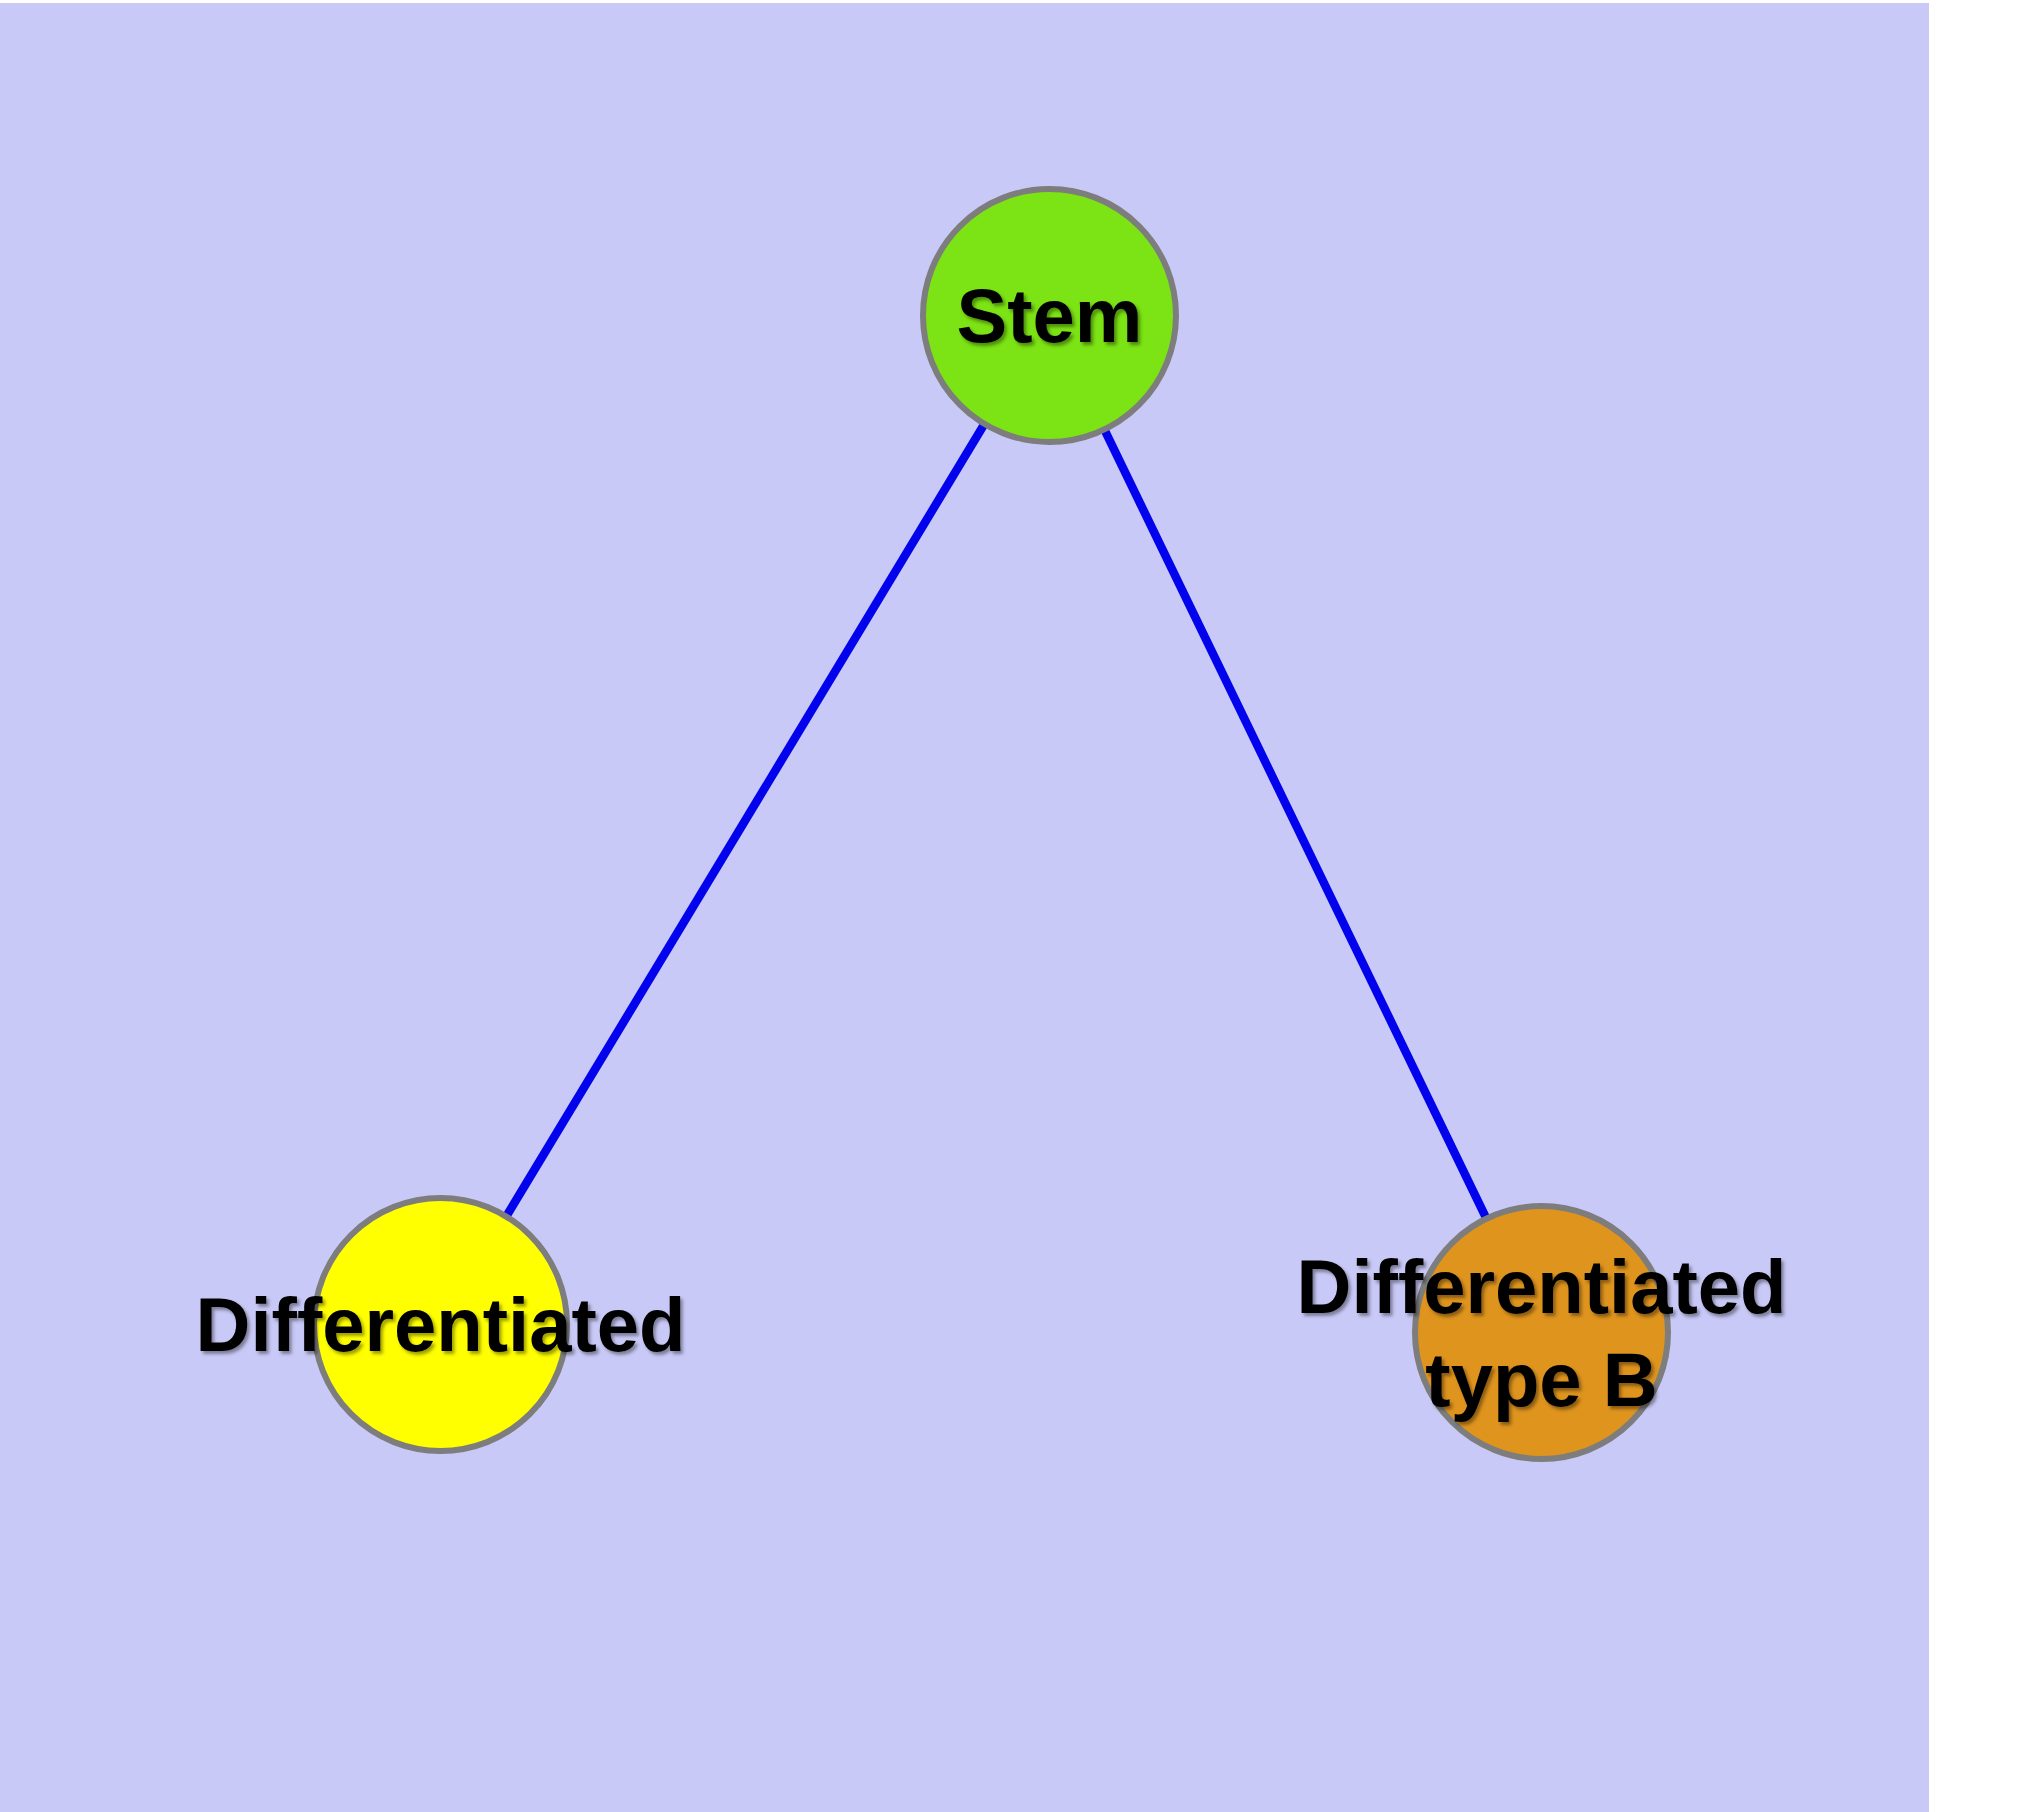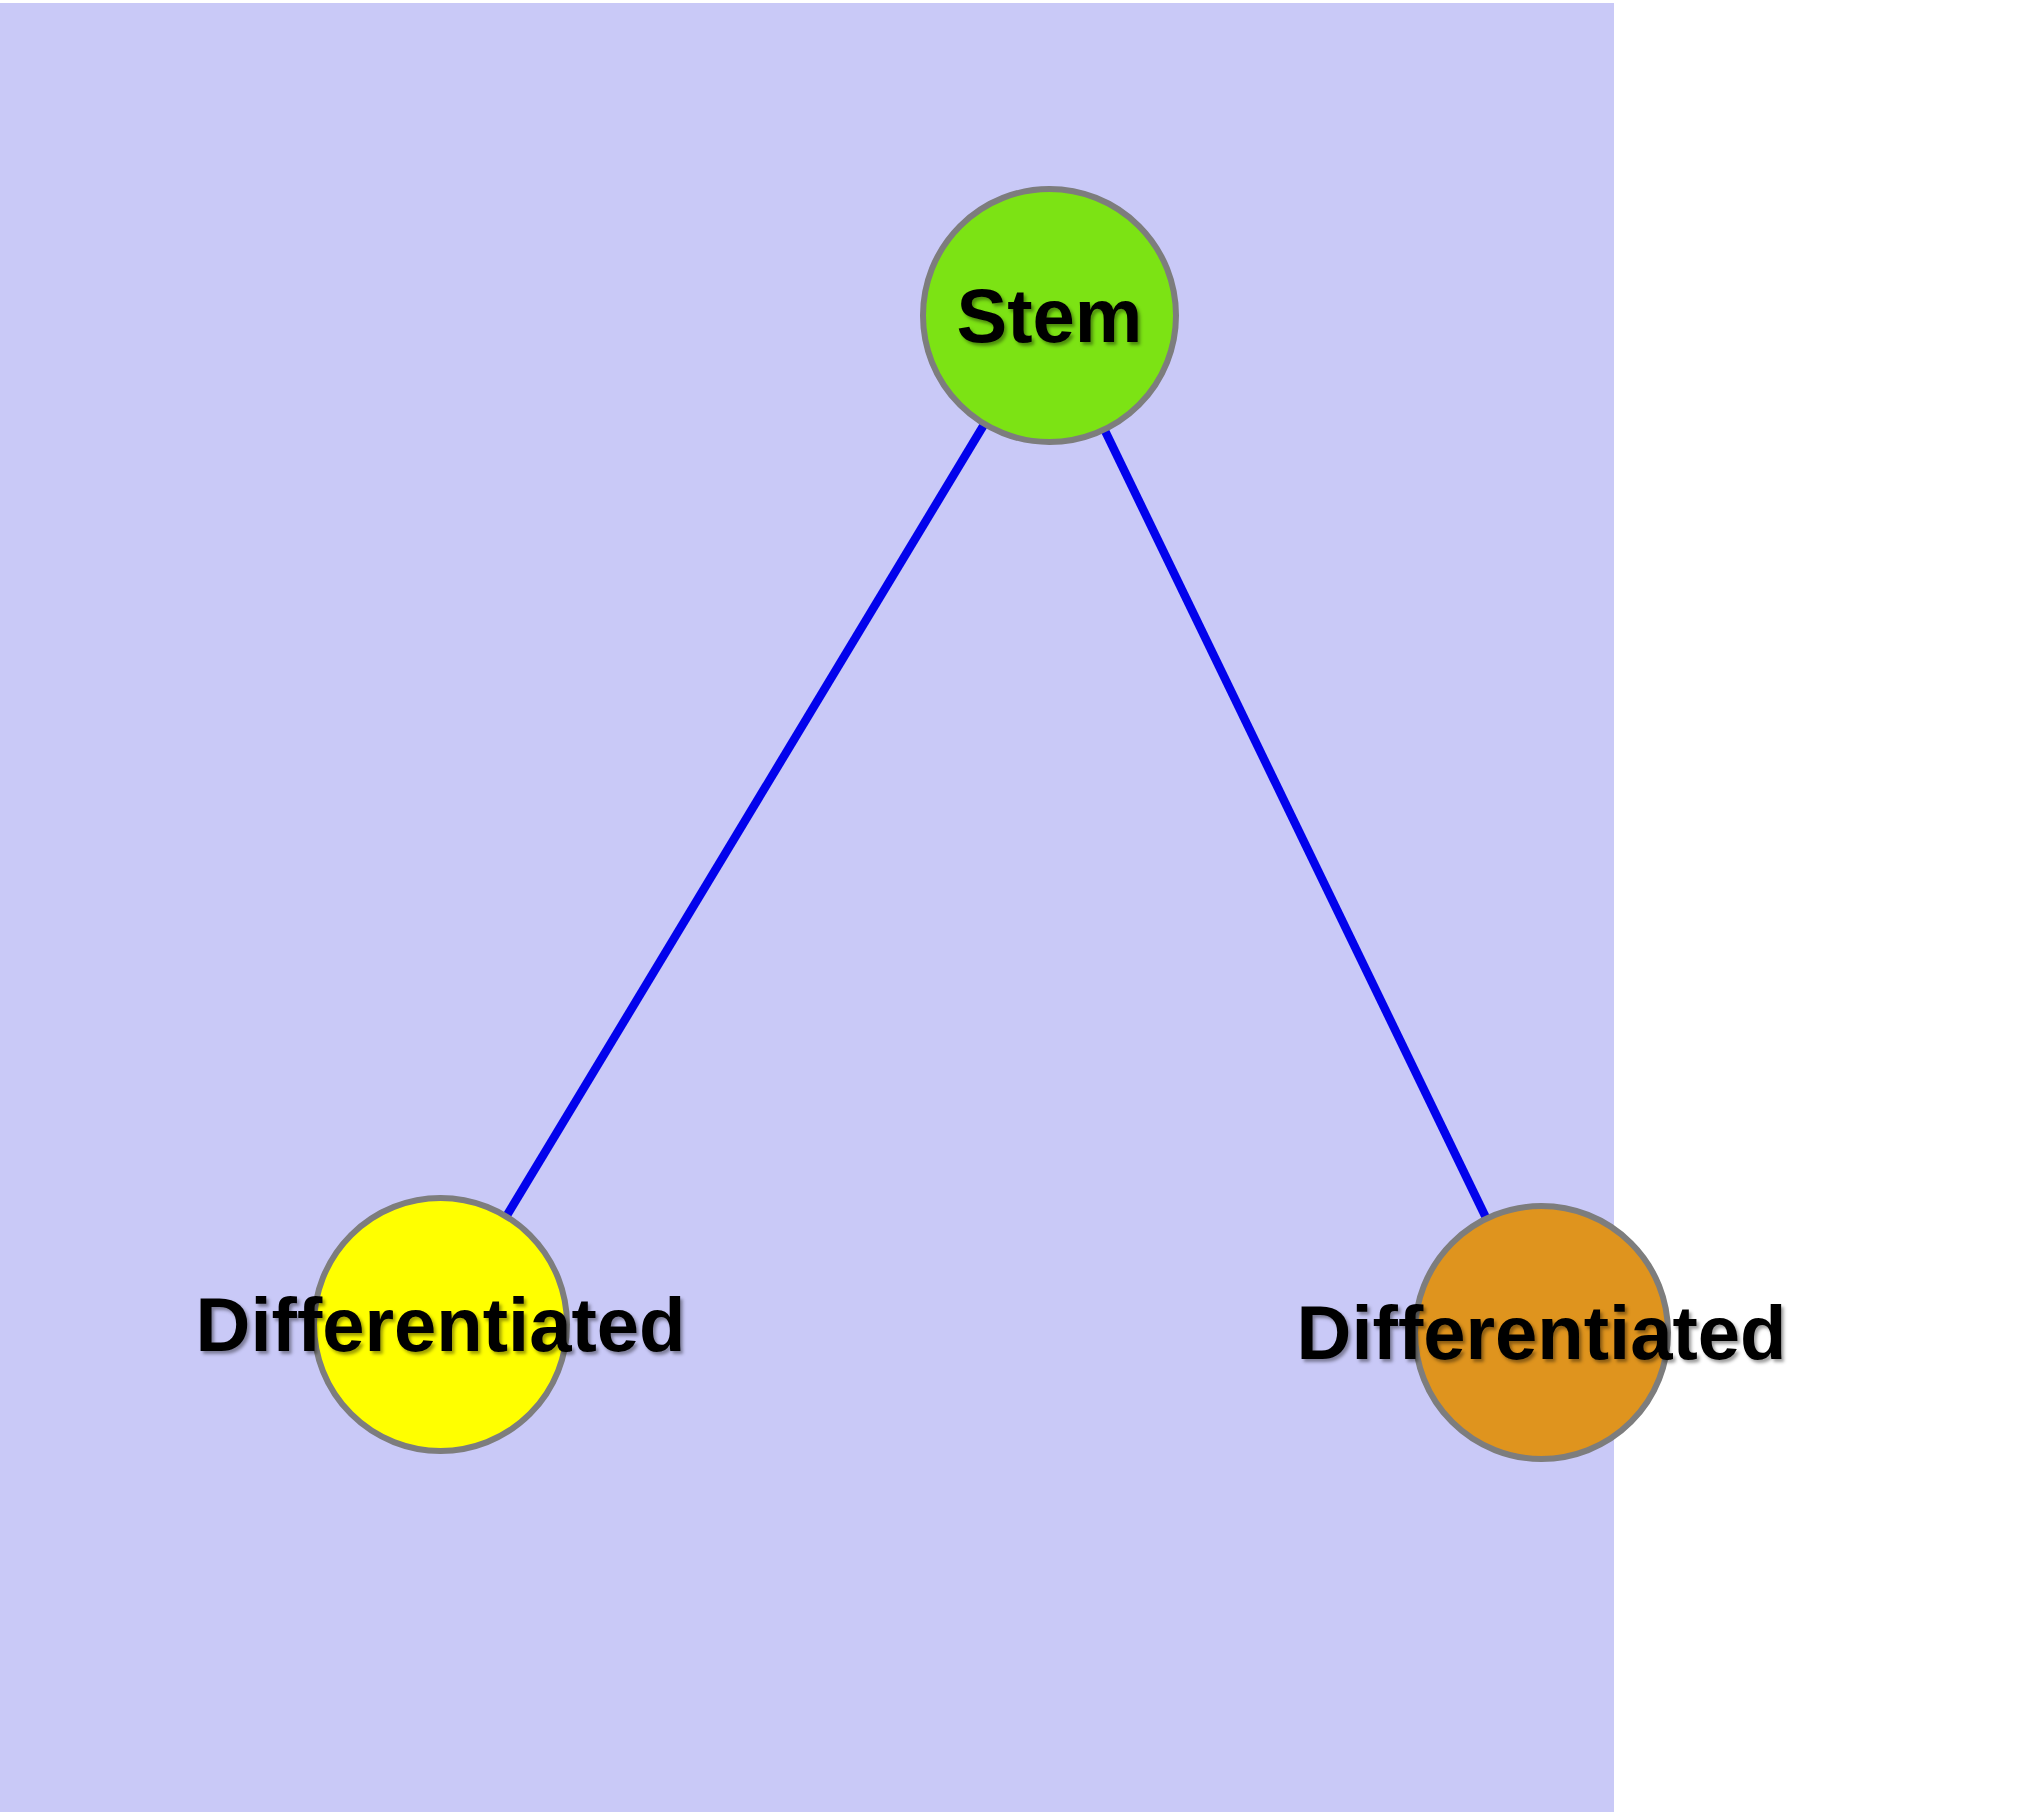--- a/index.html
+++ b/index.html
@@ -8,21 +8,21 @@
     background: #ffffff;
     width: 2021px;
     height: 1812px;
     overflow: hidden;
     font-family: "Liberation Sans", sans-serif;
   }
   .canvas {
     position: absolute;
     top: 3.4px;
     left: 0;
-    width: 1614px;
+    width: 1929px;
     height: 1809px;
     background: #c9c9f7;
   }
   .edges-svg {
     position: absolute;
     top: -3.4px; 
     left: 0;
     width: 2021px;
     height: 1812px;
   }
@@ -68,17 +68,18 @@
 
   <div class="node node-a" style="background-color: rgb(255, 255, 0);">
     <div class="node-label">
       <div>Differentiated</div>
     </div>
   </div>
 
   <div class="node node-b" style="background-color: rgb(223, 148, 30);">
     <div class="node-label">
       <div>Differentiated</div>
+      <div>type B</div>
     </div>
   </div>
 
 </div>
 
 
 </body></html>

